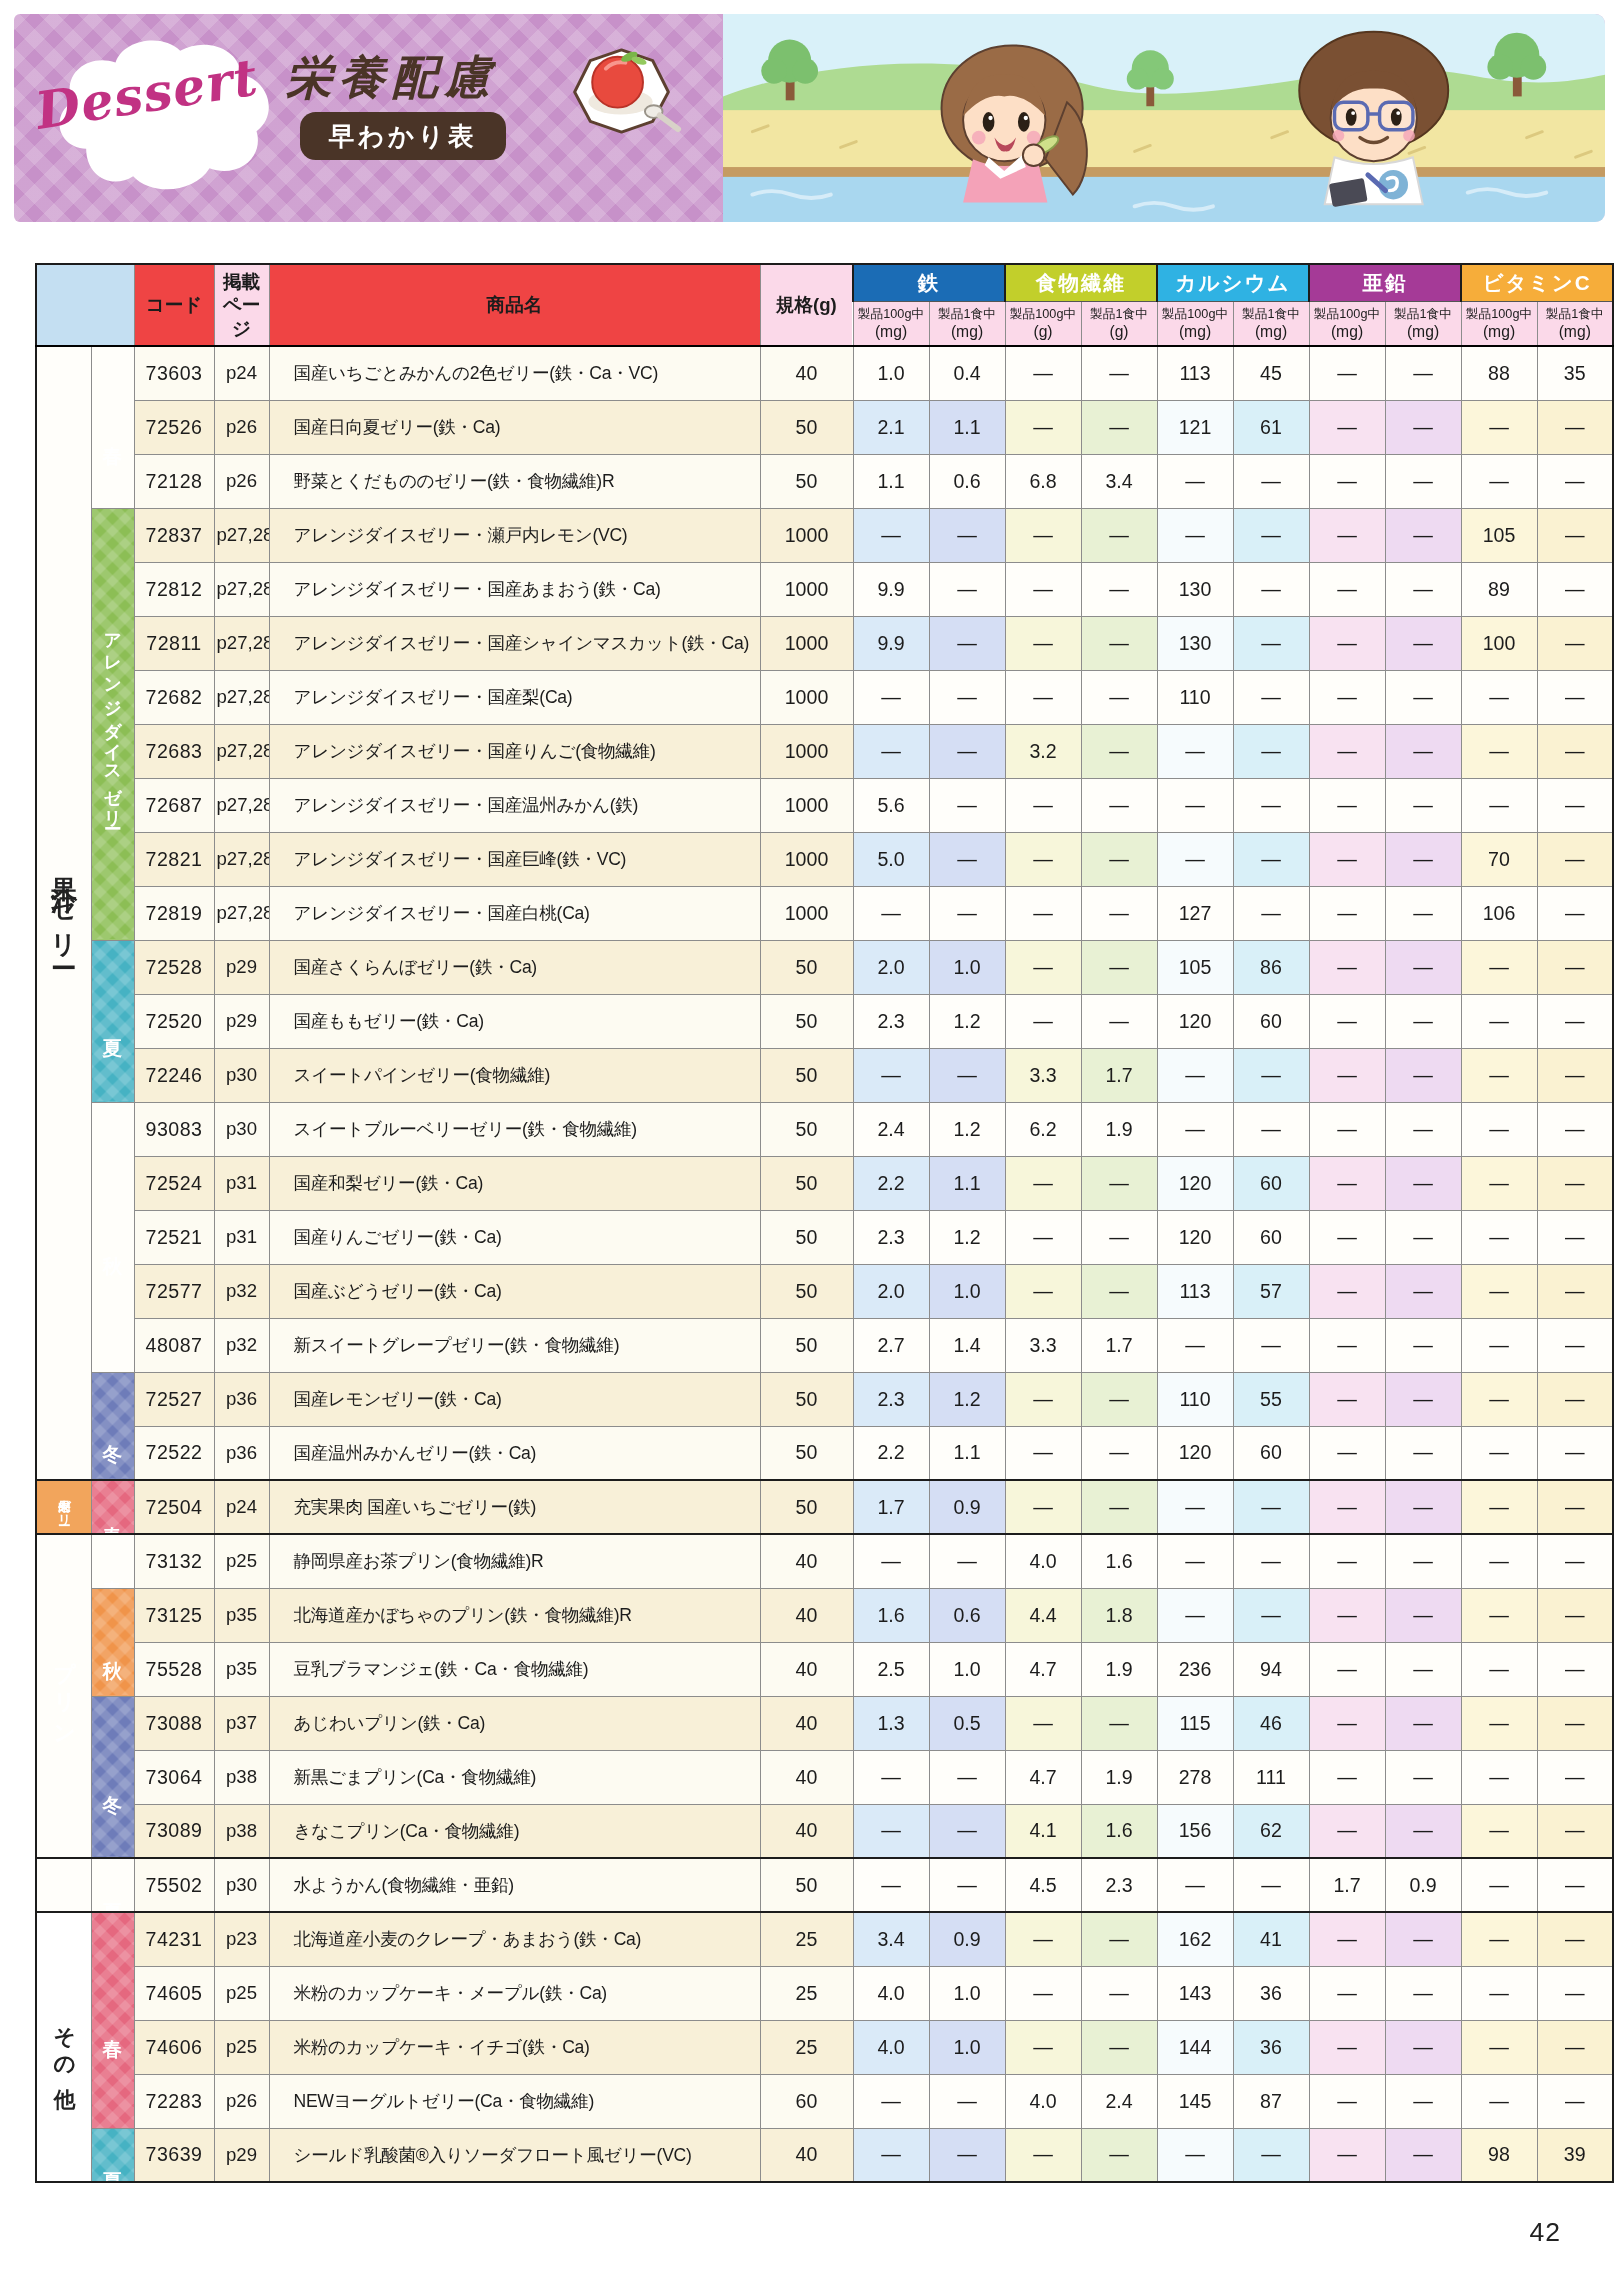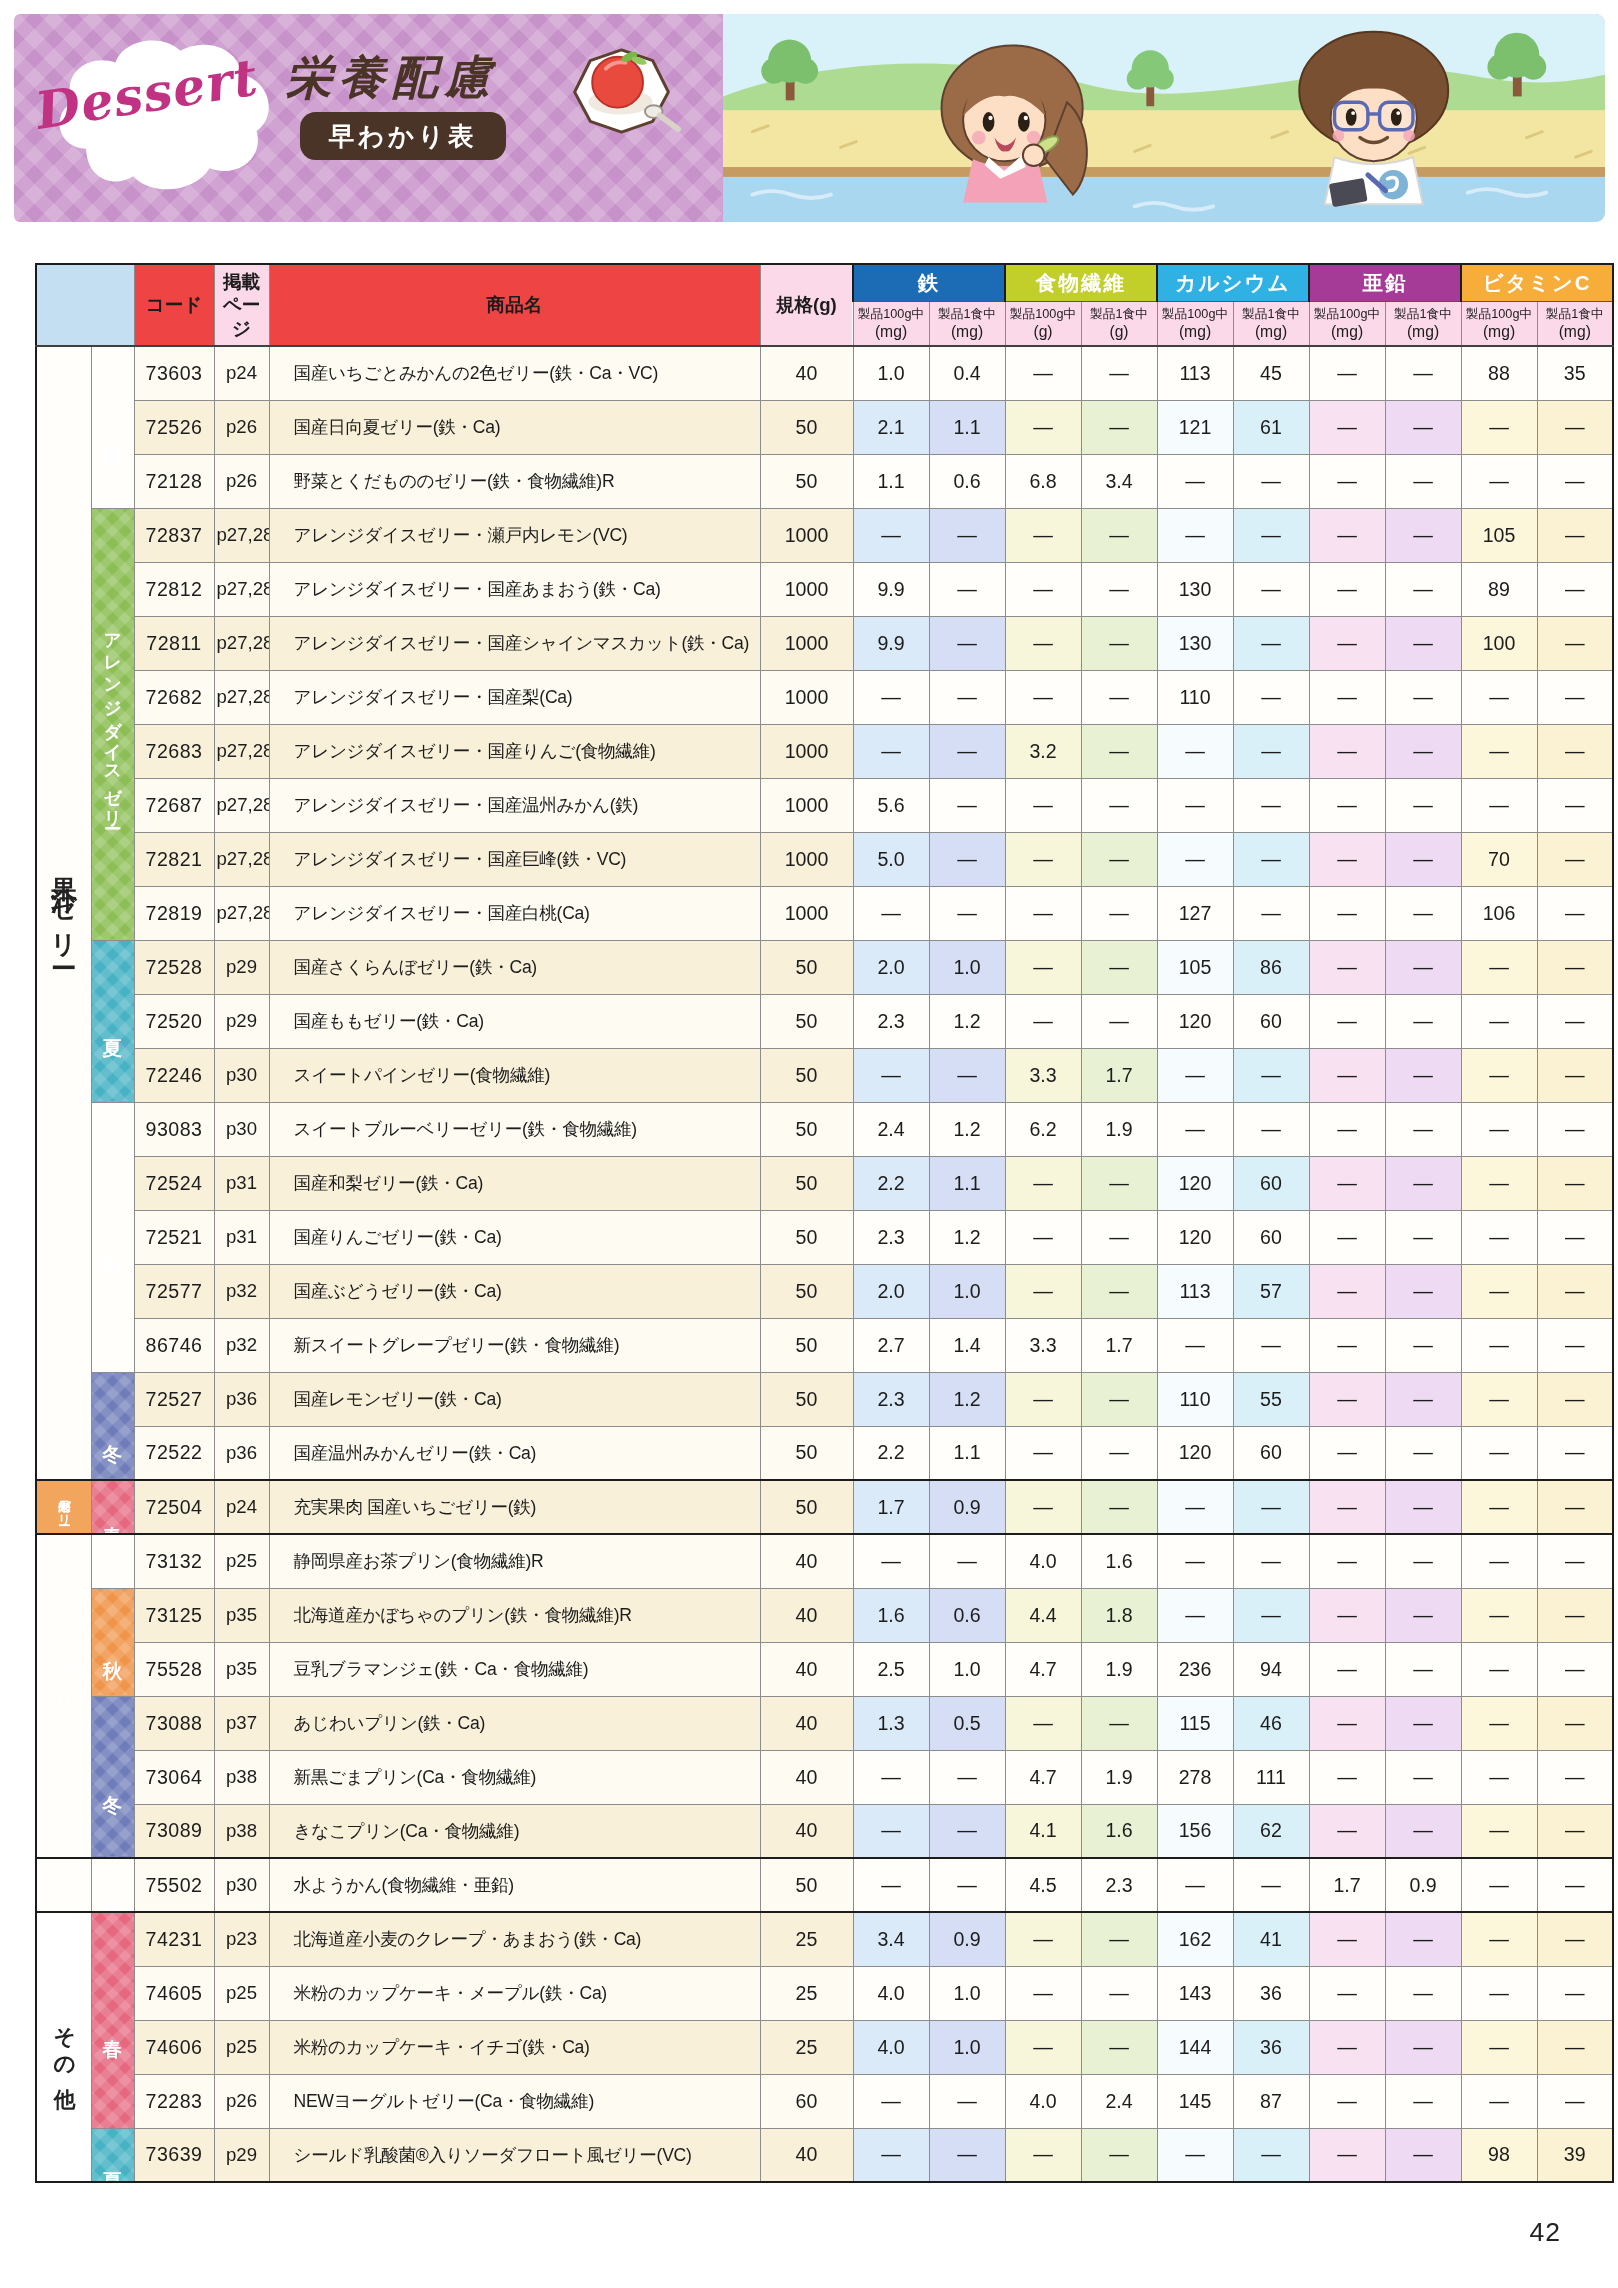--- a/index.html
+++ b/index.html
@@ -50,21 +50,21 @@
   .nutri th, .nutri td { border:1px solid #8c8c8c; padding:0 2px; text-align:center; overflow:hidden; }
 
   
   #group-row th.th-group { height:37px; color:#ffffff; font-size:20.6px; font-weight:bold; letter-spacing:2px; border-bottom:1px solid #555; }
   #unit-row th { height:45px; background:#fbd9e9; font-weight:normal; }
   #unit-row th div { font-size:12.7px; line-height:16.7px; }
   #unit-row th div.unit { font-size:15.7px; line-height:17.6px; }
   th.corner { background:#c4dff2; }
   th.h-main { background:#ef4444; font-size:18.6px; font-weight:bold; line-height:23.5px; }
   th.h-pink { background:#fbd9e9; }
-  thead th[rowspan], #unit-row th { border-bottom:2px solid #404040; }
+  thead th[rowspan], #unit-row th { border-bottom:2px solid #000000; }
 
   
   .gstart, .col-code, #group-row th.th-group { border-left:2px solid #1c1c1c; }
 
   
   tbody tr { height:54px; }
   tbody td { font-size:19.6px; }
   td.col-code { letter-spacing:0.5px; }
   td.col-page { font-size:18.6px; }
   td.col-name { text-align:left; padding-left:24px; font-size:17.6px; letter-spacing:-0.3px; }
@@ -592,21 +592,21 @@
         <td class="val v2 gstart">—</td>
         <td class="val v3">—</td>
         <td class="val v4 gstart">113</td>
         <td class="val v5">57</td>
         <td class="val v6 gstart">—</td>
         <td class="val v7">—</td>
         <td class="val v8 gstart">—</td>
         <td class="val v9">—</td>
       </tr>
       <tr class="r-odd">
-        <td class="col-code">86746</td>
+        <td class="col-code">48087</td>
         <td class="col-page">p32</td>
         <td class="col-name">新スイートグレープゼリー(鉄・食物繊維)</td>
         <td class="col-spec">50</td>
         <td class="val v0 gstart">2.7</td>
         <td class="val v1">1.4</td>
         <td class="val v2 gstart">3.3</td>
         <td class="val v3">1.7</td>
         <td class="val v4 gstart">—</td>
         <td class="val v5">—</td>
         <td class="val v6 gstart">—</td>

